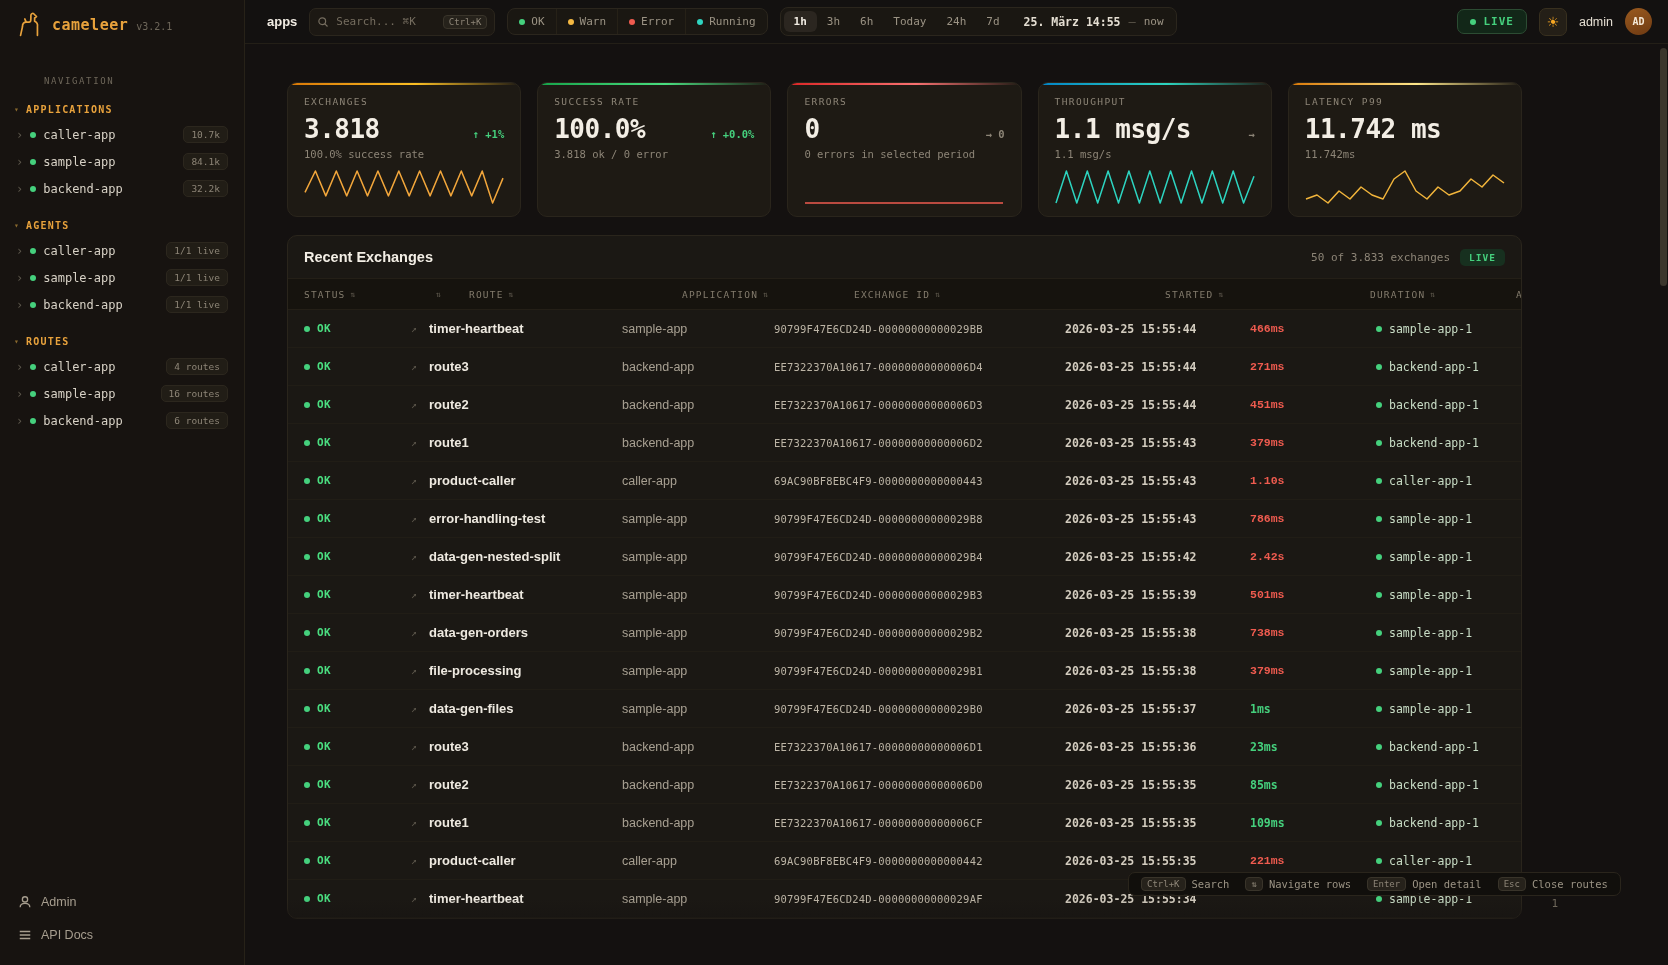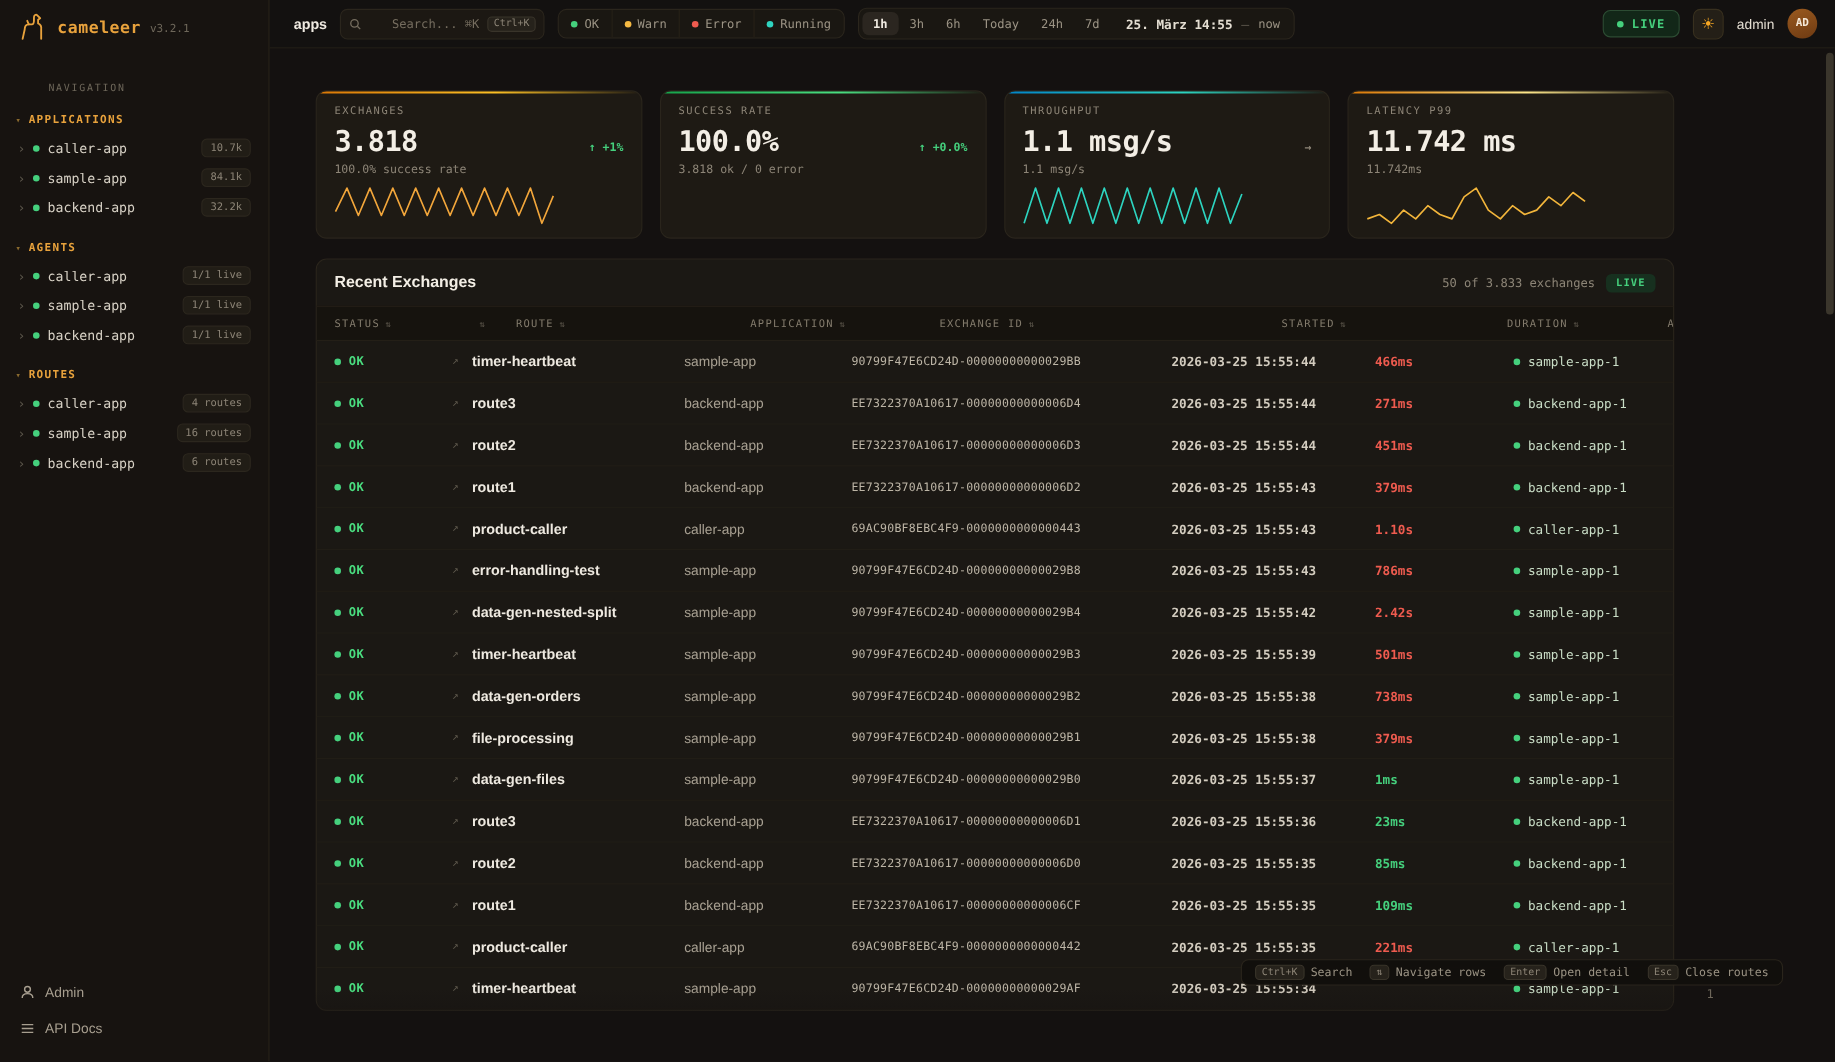--- a/index.html
+++ b/index.html
@@ -61,21 +61,21 @@
 
   
   .main-col { flex:1; display:flex; flex-direction:column; min-width:0; }
   .topbar {
     height:44px; flex-shrink:0; background:#131110; border-bottom:1px solid #231f17;
     display:flex; align-items:center; gap:12px; padding:0 16px 0 22px;
   }
   .ctx { font-weight:bold; font-size:13px; color:#f0ebe2; }
   .searchbox {
     width:186px; height:28px; display:flex; align-items:center; gap:7px;
-    background:#1c1813; border:1px solid #2b261d; border-radius:7px; padding:0 7px; cursor:text;text-align:right;
+    background:#1c1813; border:1px solid #2b261d; border-radius:7px; padding:0 7px; cursor:text;
   }
   .search-ph { color:#756d5f; font-size:11px; flex:1; white-space:nowrap; overflow:hidden; }
   .kbd {
     background:#26221b; border:1px solid #39342a; border-radius:4px;
     color:#8d8577; font-size:9px; padding:1px 5px; white-space:nowrap;
   }
   .chips { display:flex; align-items:center; background:#1a1712; border:1px solid #2b261d; border-radius:8px; overflow:hidden; }
   .chip {
     display:flex; align-items:center; gap:6px; padding:6px 11px; cursor:pointer;
     color:#9b9384; font-size:11px; border-left:1px solid #262117;
@@ -149,21 +149,21 @@
   .sort-icon { font-size:8px; color:#5d574c; }
   .trow { height:38px; border-bottom:1px solid #211d16; cursor:pointer; }
   .cell { display:flex; align-items:center; gap:7px; min-width:0; }
   .status-txt { color:#4ade80; font-size:11px; font-weight:bold; letter-spacing:0.5px; }
   .expand-icon { color:#5d574c; font-size:10px; }
   .route-txt { font-size:13px; font-weight:600; color:#eee9e0; white-space:nowrap; overflow:hidden; }
   .app-txt { font-size:12.5px; color:#a8a092; }
   .id-txt { font-size:10.5px; color:#bdb5a6; letter-spacing:0.2px; white-space:nowrap; }
   .started-txt { font-size:11.5px; color:#d3ccbf; font-weight:bold; }
   .dur-txt { font-size:11.5px; font-weight:bold; }
-  .dur-red { color:#ef5b4f; }
+  .dur-red { color:#ef5b4f;font-family:Liberation Mono, monospace; }
   .dur-green { color:#45d07d; }
   .agent-txt { font-size:11.5px; color:#c9ddc6; }
 
   
   .bottom-fade {
     position:absolute; left:246px; right:0; bottom:0; height:66px; pointer-events:none;
     background:linear-gradient(180deg, rgba(20,17,16,0), rgba(20,17,16,0.92) 75%);
     z-index:5;
   }
   .hints-bar {
@@ -388,20 +388,32 @@
     <div class="card-accent" style="background: linear-gradient(90deg, rgb(22, 163, 74), rgb(74, 222, 128) 55%, rgba(0, 0, 0, 0) 100%);"></div>
     <div class="stat-title">SUCCESS RATE</div>
     <div class="stat-value-row">
       <span class="stat-value">100.0%</span>
       <span class="stat-trend trend-green">↑ +0.0%</span>
     </div>
     <div class="stat-sub">3.818 ok / 0 error</div>
     <div class="spark"></div>
   </div>
 
+  <div class="stat-card">
+    <div class="card-accent" style="background: linear-gradient(90deg, rgb(220, 38, 38), rgb(248, 113, 113) 55%, rgba(0, 0, 0, 0) 100%);"></div>
+    <div class="stat-title">ERRORS</div>
+    <div class="stat-value-row">
+      <span class="stat-value">0</span>
+      <span class="stat-trend trend-muted">→ 0</span>
+    </div>
+    <div class="stat-sub">0 errors in selected period</div>
+    <div class="spark"><svg width="200" height="40">
+                <polyline points="1.0,37.0 29.3,37.0 57.6,37.0 85.9,37.0 114.1,37.0 142.4,37.0 170.7,37.0 199.0,37.0" fill="none" stroke="#ef5b4f" stroke-width="1.5" stroke-linejoin="round"></polyline>
+              </svg></div>
+  </div>
 
   <div class="stat-card">
     <div class="card-accent" style="background: linear-gradient(90deg, rgb(2, 132, 199), rgb(45, 212, 191) 55%, rgba(0, 0, 0, 0) 100%);"></div>
     <div class="stat-title">THROUGHPUT</div>
     <div class="stat-value-row">
       <span class="stat-value">1.1 msg/s</span>
       <span class="stat-trend trend-muted">→</span>
     </div>
     <div class="stat-sub">1.1 msg/s</div>
     <div class="spark"><svg width="200" height="40">

